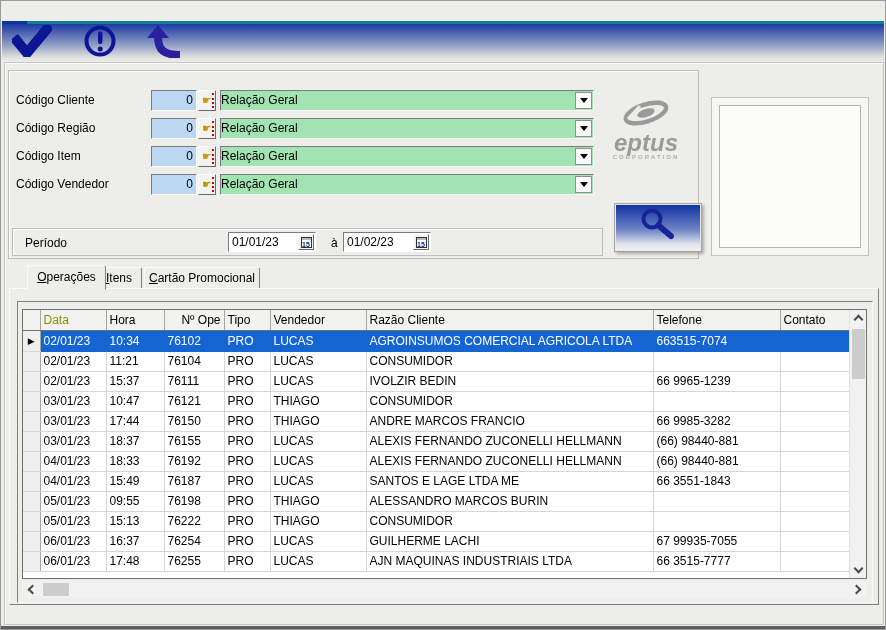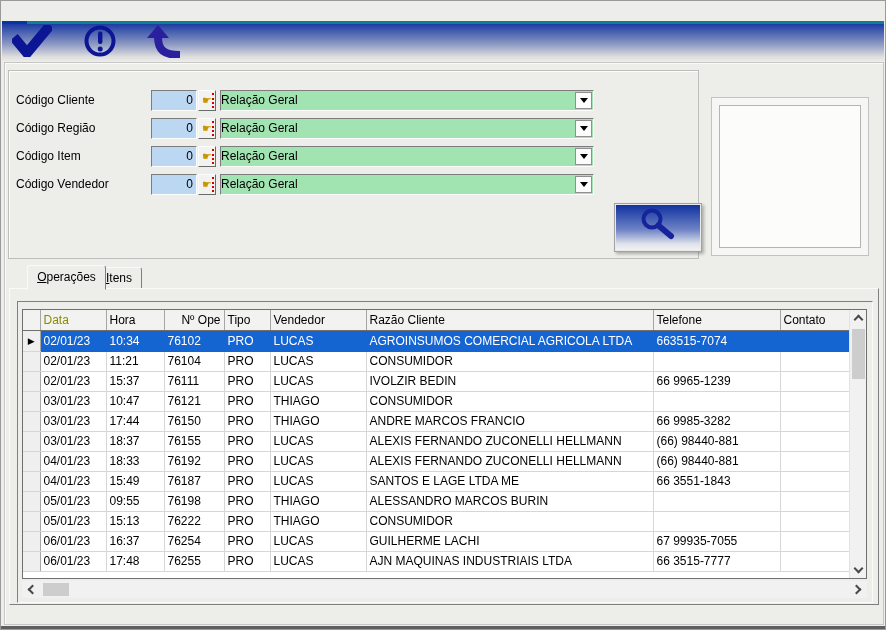--- a/index.html
+++ b/index.html
@@ -189,38 +189,62 @@
 
     <span class="frow-label r3">Código Vendedor</span>
     <div class="numfield r3">0</div>
     <div class="browse-btn r3"><span>☛</span></div>
     <div class="combo r3"><span>Relação Geral</span>
       <span class="combo-arrow">
           <i></i>
         </span></div>
 
 
+    <div class="sub-panel p2">
+      <span class="sub-label">Período</span>
+      <div class="date-input d1"><span>01/01/23</span>
+        <span class="cal-btn">
+            <span class="cal-ico">15</span>
+          </span>
+      </div>
+      <span class="date-sep">à</span>
+      <div class="date-input d2"><span>01/02/23</span>
+        <span class="cal-btn">
+            <span class="cal-ico">15</span>
+          </span>
+      </div>
+    </div>
 
     <div class="search-button">
       <span>
         <svg width="42" height="38" viewBox="0 0 42 38">
             <circle cx="15" cy="12" r="8.5" fill="none" stroke="#16239a" stroke-width="4"></circle>
             <line x1="21.5" y1="18.5" x2="34" y2="29" stroke="#16239a" stroke-width="6" stroke-linecap="round"></line>
           </svg>
       </span>
     </div>
 
+    <div class="logo">
+      <svg width="56" height="32" viewBox="0 0 56 32">
+        <ellipse cx="28" cy="16" rx="21" ry="8.5" transform="rotate(-18 28 16)" fill="none" stroke="#9a9a9a" stroke-width="4.5"></ellipse>
+        <ellipse cx="28" cy="16" rx="9" ry="4" transform="rotate(-18 28 16)" fill="#9a9a9a"></ellipse>
+        <line x1="10" y1="22" x2="22" y2="9" stroke="#ededea" stroke-width="3"></line>
+      </svg>
+      <div class="logo-word">eptus</div>
+      <div class="logo-sub">CORPORATION</div>
+    </div>
 
     <div class="preview-box">
       <div class="preview-inner"></div>
     </div>
   </div>
 
   <div class="tab t1 active"><u>O</u><span>perações</span></div>
   <div class="tab t2"><u>I</u><span>tens</span></div>
+  <div class="tab t3"><u>C</u><span>artão Promocional</span></div>
 
   <div class="tab-panel">
     <div class="tab-inner"></div>
   </div>
 
   <div class="grid-frame">
     <table class="grid">
       <colgroup>
         <col style="width:17px">
           <col style="width:66px">

